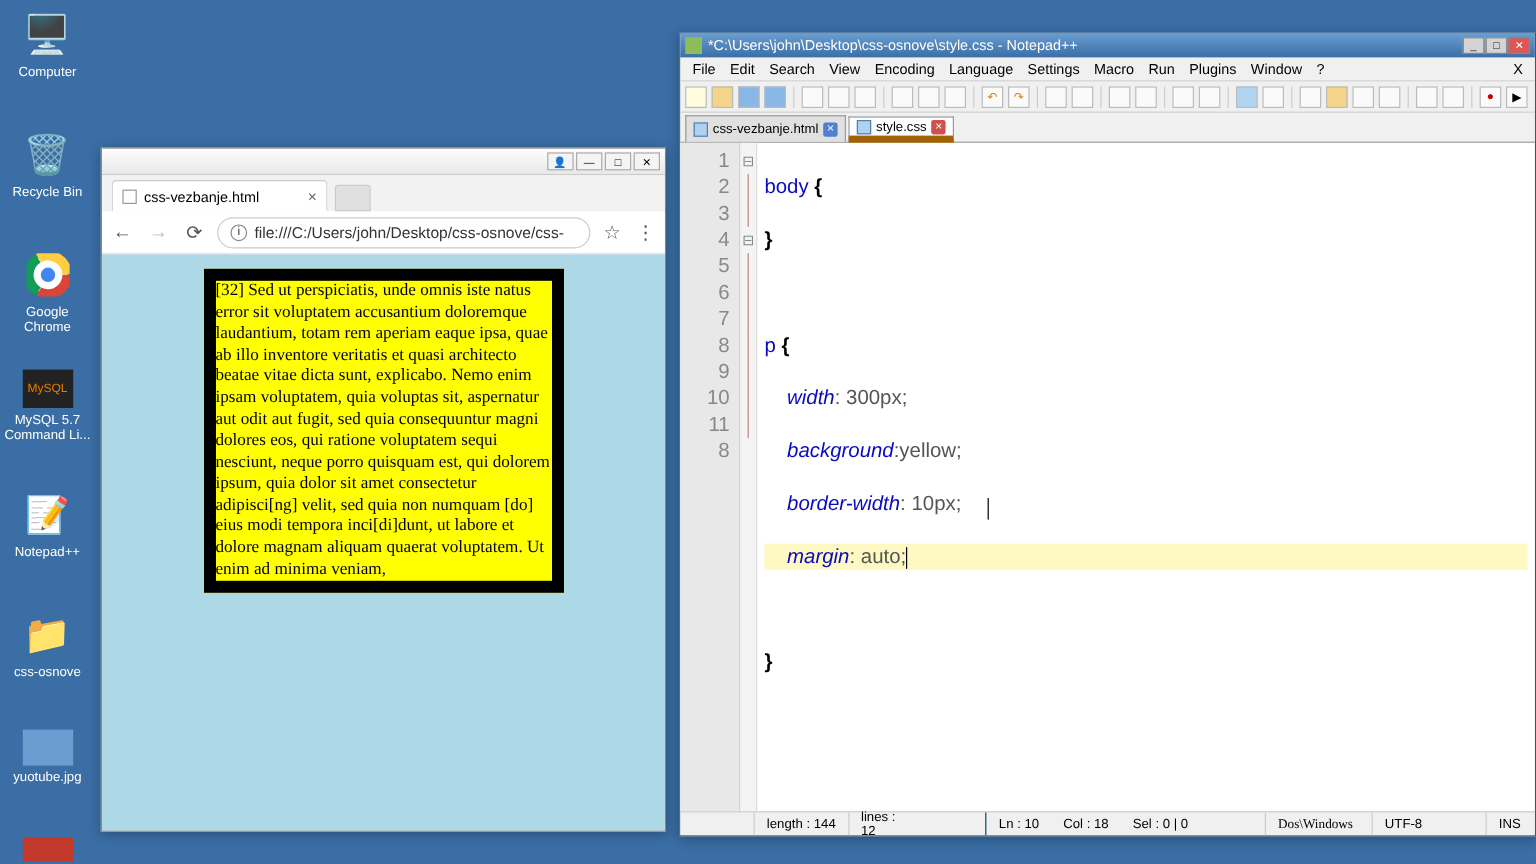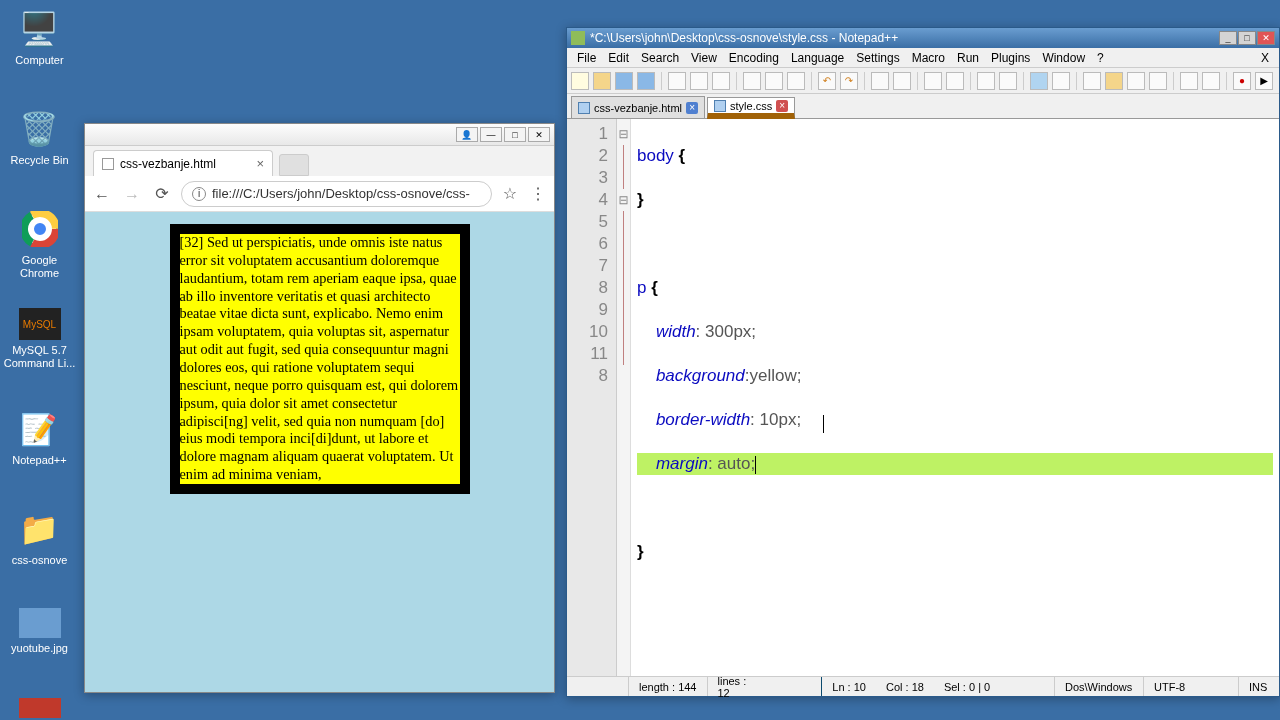--- a/index.html
+++ b/index.html
@@ -45,21 +45,21 @@
 .npp-filetab.active { background: #fff; border-bottom: 6px solid #a16207; position: relative; top: 1px; }
 .npp-filetab .file-icon { width: 12px; height: 12px; background: #b0d0f0; border: 1px solid #5080b0; }
 .npp-filetab .tab-close { width: 12px; height: 12px; border-radius: 2px; font-size: 10px; display: flex; align-items: center; justify-content: center; }
 .npp-filetab.inactive .tab-close { background: #5080d0; color: white; }
 .npp-filetab.active .tab-close { background: #d05050; color: white; }
 .npp-editor { display: flex; height: calc(100% - 110px); background: #fff; border-top: 1px solid #999; }
 .npp-gutter { width: 50px; background: #e8e8e8; color: #888; text-align: right; padding: 4px 8px 4px 0; font-family: "Courier New", monospace; font-size: 17px; line-height: 22px; border-right: 1px solid #ccc; }
 .npp-fold { width: 14px; background: #f4f4f4; border-right: 1px solid #ddd; font-family: monospace; font-size: 12px; padding-top: 4px; line-height: 22px; color: #888; text-align: center; }
 .npp-code { flex: 1; padding: 4px 6px; font-family: "Courier New", monospace; font-size: 17px; line-height: 22px; white-space: pre; position: relative; }
 .code-line { height: 22px; }
-.code-line.highlight { background: #bef264; }
+.code-line.highlight { background: #fef9c3; }
 .tok-sel { color: #0a0ac0; }
 .tok-prop { color: #0a0ac0; font-style: italic; }
 .tok-val { color: #555; }
 .tok-brace { color: #000; font-weight: bold; }
 .caret { display: inline-block; width: 1px; height: 18px; background: black; vertical-align: middle; }
 .npp-statusbar { position: absolute; bottom: 0; left: 0; right: 0; height: 20px; background: #f0f0f0; border-top: 1px solid #ccc; display: flex; align-items: center; font-size: 11px; }
 .npp-statusbar > div { border-right: 1px solid #ccc; padding: 0 10px; height: 100%; display: flex; align-items: center; }
 .text-cursor { position: absolute; width: 1px; height: 18px; background: black; }
 </style>
 </head>
@@ -257,17 +257,17 @@
   </div>
   <div class="npp-statusbar">
     <div style="flex:0 0 62px;"></div>
     <div>length : 144</div>
     <div style="border-right:none;flex:0 0 60px;">lines : 12</div>
     <div style="flex:1;border-right:none;"></div>
     <div style="border-left:1px solid #0c4a6e;border-right:none;">Ln : 10</div>
     <div style="border-right:none;">Col : 18</div>
     <div style="border-right:none;">Sel : 0 | 0</div>
     <div style="flex:1;border-right:none;"></div>
-    <div style="border-left:1px solid #ccc;flex:0 0 90px;">Dos\Windows</div>
+    <div style="border-left:1px solid #ccc;flex:0 0 90px;font-family:Liberation Serif, serif;">Dos\Windows</div>
     <div style="flex:0 0 95px;">UTF-8</div>
     <div style="flex:0 0 40px;border-right:none;">INS</div>
   </div>
 </div>
 
 </body></html>

